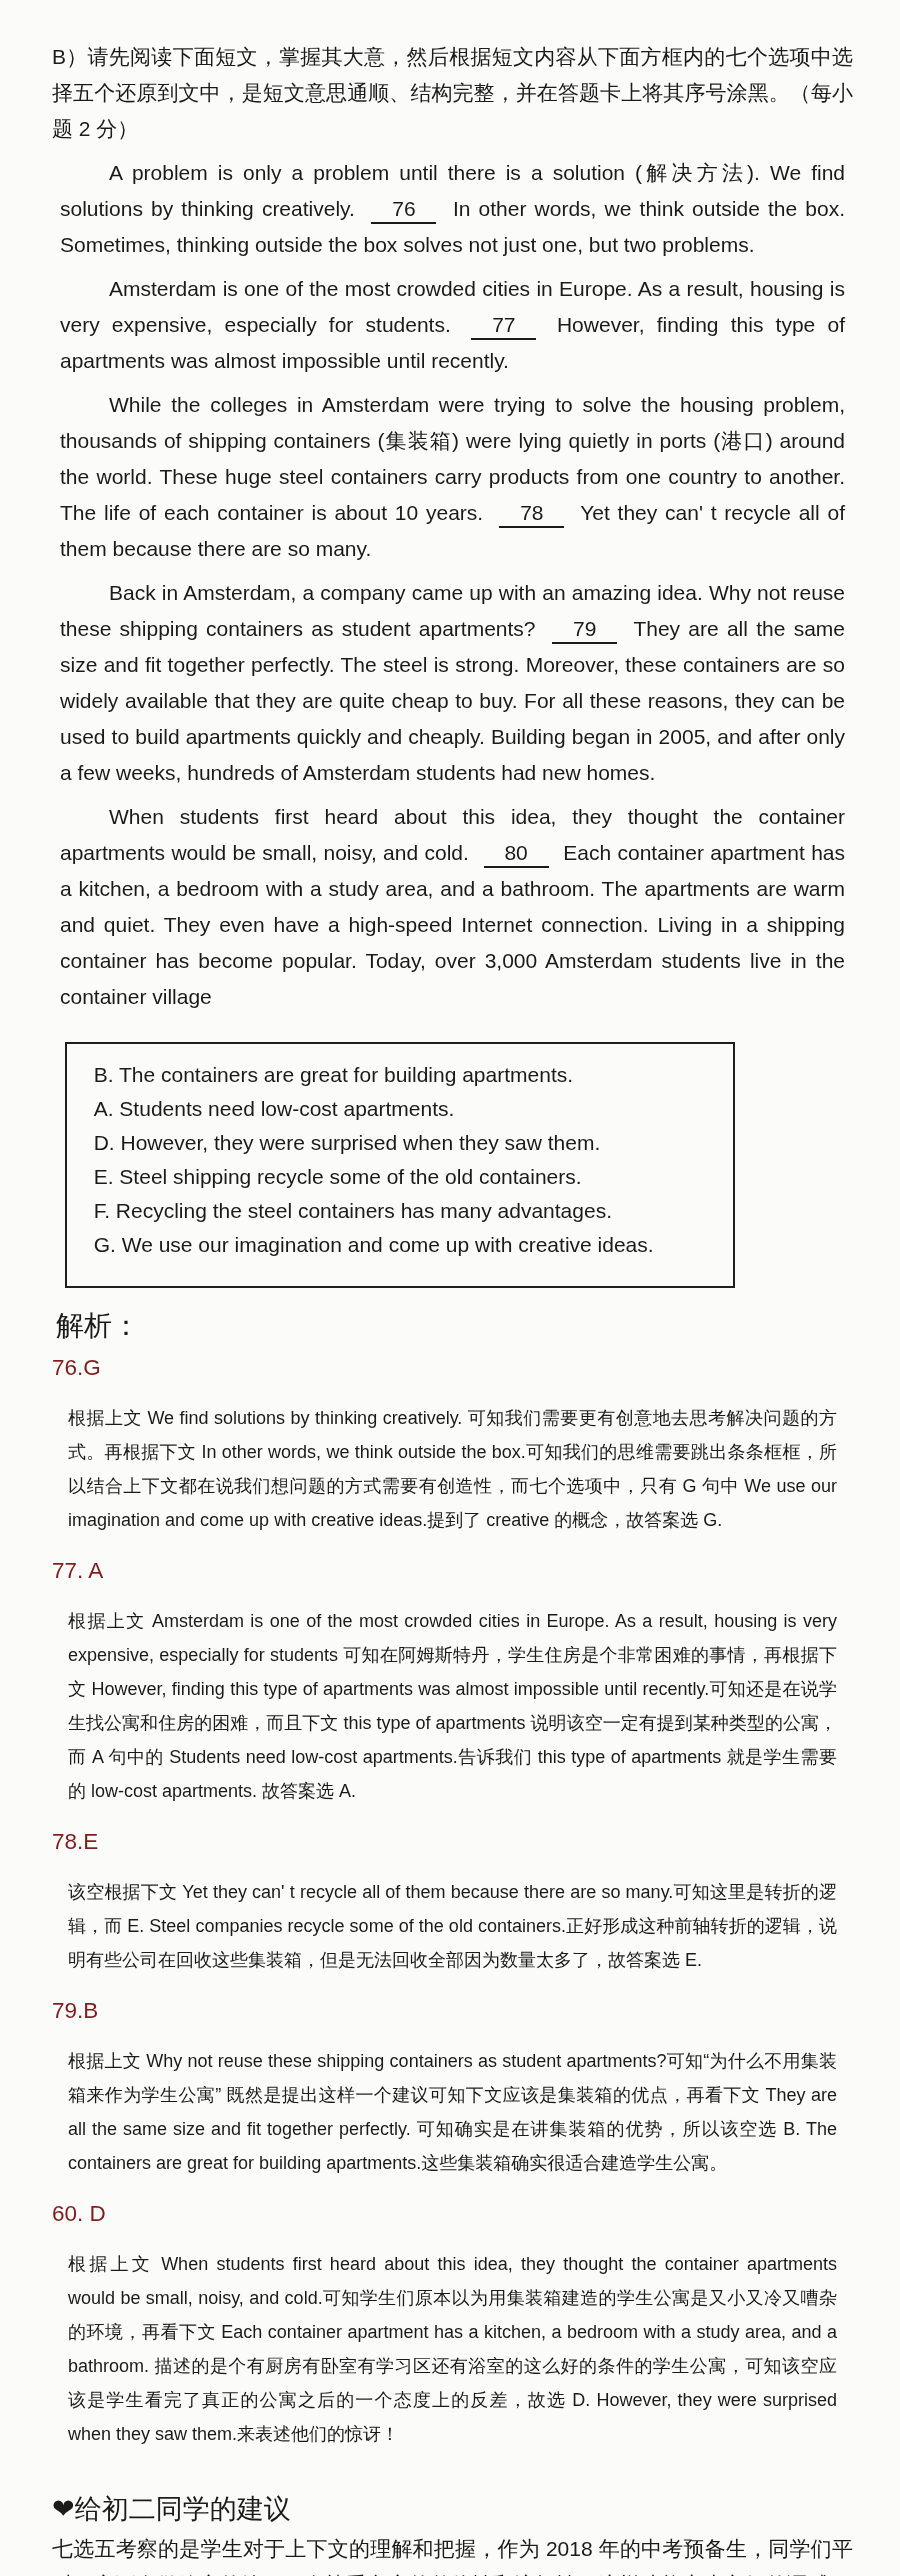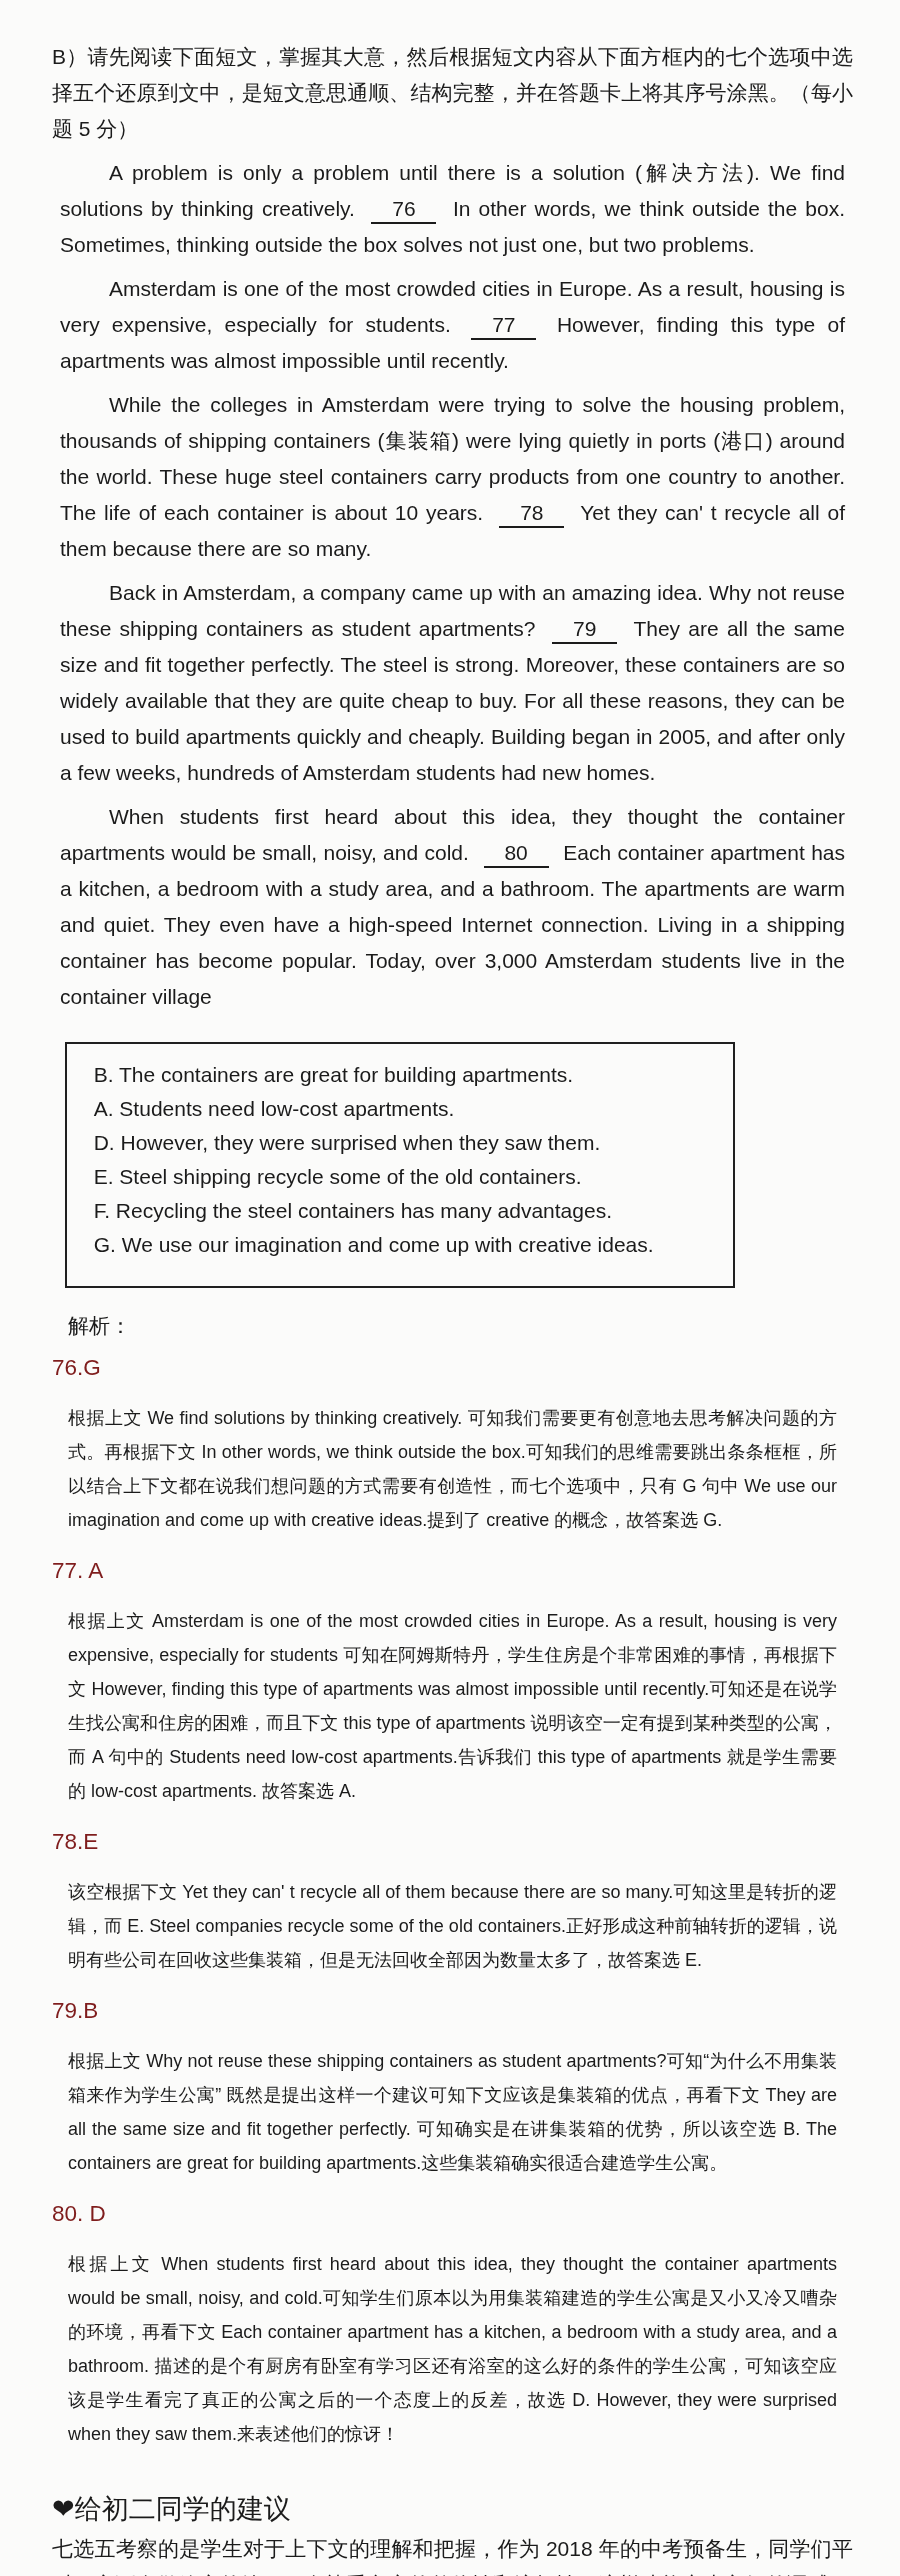--- a/index.html
+++ b/index.html
@@ -51,23 +51,23 @@
     padding: 14px 11.3px 24px 27px;
     background: transparent;
   }
   .option {
     font-size: 21px;
     line-height: 34px;
     margin: 0;
   }
   
   .analysis-heading {
-    font-size: 21px;
+    font-size: 28px;
     line-height: 35px;
-    margin: 20px 0 0 16px;
+    margin: 20px 0 0 4px;
   }
   .answer {
     color: #7f1d1d;
     font-size: 22.5px;
     line-height: 35px;
     margin: 7px 0 2.8px 0;
   }
   .expl {
     font-size: 18px;
     line-height: 34px;
@@ -85,21 +85,21 @@
     line-height: 36px;
     margin: 4.2px 0 0 0;
     text-align: justify;
   }
 </style>
 </head>
 <body>
 
 <div class="page">
 
-  <p class="instructions">B）请先阅读下面短文，掌握其大意，然后根据短文内容从下面方框内的七个选项中选择五个还原到文中，是短文意思通顺、结构完整，并在答题卡上将其序号涂黑。（每小题 5 分）</p>
+  <p class="instructions">B）请先阅读下面短文，掌握其大意，然后根据短文内容从下面方框内的七个选项中选择五个还原到文中，是短文意思通顺、结构完整，并在答题卡上将其序号涂黑。（每小题 2 分）</p>
 
   <div id="passage">
       <p class="psg">A problem is only a problem until there is a solution (解决方法). We find solutions by thinking creatively. <span class="blank">76</span> In other words, we think outside the box. Sometimes, thinking outside the box solves not just one, but two problems.</p>
       <p class="psg">Amsterdam is one of the most crowded cities in Europe. As a result, housing is very expensive, especially for students. <span class="blank">77</span> However, finding this type of apartments was almost impossible until recently.</p>
       <p class="psg">While the colleges in Amsterdam were trying to solve the housing problem, thousands of shipping containers (集装箱) were lying quietly in ports (港口) around the world. These huge steel containers carry products from one country to another. The life of each container is about 10 years. <span class="blank">78</span> Yet they can' t recycle all of them because there are so many.</p>
       <p class="psg">Back in Amsterdam, a company came up with an amazing idea. Why not reuse these shipping containers as student apartments? <span class="blank">79</span> They are all the same size and fit together perfectly. The steel is strong. Moreover, these containers are so widely available that they are quite cheap to buy. For all these reasons, they can be used to build apartments quickly and cheaply. Building began in 2005, and after only a few weeks, hundreds of Amsterdam students had new homes.</p>
       <p class="psg">When students first heard about this idea, they thought the container apartments would be small, noisy, and cold. <span class="blank">80</span> Each container apartment has a kitchen, a bedroom with a study area, and a bathroom. The apartments are warm and quiet. They even have a high-speed Internet connection. Living in a shipping container has become popular. Today, over 3,000 Amsterdam students live in the container village</p>
     </div>
 
   <div class="options-box" id="options-box">
@@ -115,21 +115,21 @@
 
   <div id="analysis-list">
       <p class="answer">76.G</p>
       <p class="expl">根据上文 We find solutions by thinking creatively. 可知我们需要更有创意地去思考解决问题的方式。再根据下文 In other words, we think outside the box.可知我们的思维需要跳出条条框框，所以结合上下文都在说我们想问题的方式需要有创造性，而七个选项中，只有 G 句中 We use our imagination and come up with creative ideas.提到了 creative 的概念，故答案选 G.</p>
       <p class="answer">77. A</p>
       <p class="expl">根据上文 Amsterdam is one of the most crowded cities in Europe. As a result, housing is very expensive, especially for students 可知在阿姆斯特丹，学生住房是个非常困难的事情，再根据下文 However, finding this type of apartments was almost impossible until recently.可知还是在说学生找公寓和住房的困难，而且下文 this type of apartments 说明该空一定有提到某种类型的公寓，而 A 句中的 Students need low-cost apartments.告诉我们 this type of apartments 就是学生需要的 low-cost apartments. 故答案选 A.</p>
       <p class="answer">78.E</p>
       <p class="expl">该空根据下文 Yet they can' t recycle all of them because there are so many.可知这里是转折的逻辑，而 E. Steel companies recycle some of the old containers.正好形成这种前轴转折的逻辑，说明有些公司在回收这些集装箱，但是无法回收全部因为数量太多了，故答案选 E.</p>
       <p class="answer">79.B</p>
       <p class="expl">根据上文 Why not reuse these shipping containers as student apartments?可知“为什么不用集装箱来作为学生公寓” 既然是提出这样一个建议可知下文应该是集装箱的优点，再看下文 They are all the same size and fit together perfectly. 可知确实是在讲集装箱的优势，所以该空选 B. The containers are great for building apartments.这些集装箱确实很适合建造学生公寓。</p>
-      <p class="answer">80. D</p>
+      <p class="answer">60. D</p>
       <p class="expl">根据上文 When students first heard about this idea, they thought the container apartments would be small, noisy, and cold.可知学生们原本以为用集装箱建造的学生公寓是又小又冷又嘈杂的环境，再看下文 Each container apartment has a kitchen, a bedroom with a study area, and a bathroom. 描述的是个有厨房有卧室有学习区还有浴室的这么好的条件的学生公寓，可知该空应该是学生看完了真正的公寓之后的一个态度上的反差，故选 D. However, they were surprised when they saw them.来表述他们的惊讶！</p>
     </div>
 
   <p class="advice-title">
     <span>❤</span><span>给初二同学的建议</span>
   </p>
 
   <p class="advice-body">七选五考察的是学生对于上下文的理解和把握，作为 2018 年的中考预备生，同学们平时一定要多做篇章的练习，多熟悉文章的整体性和流畅性，这样才能产生良好的语感。</p>
 
 </div>

